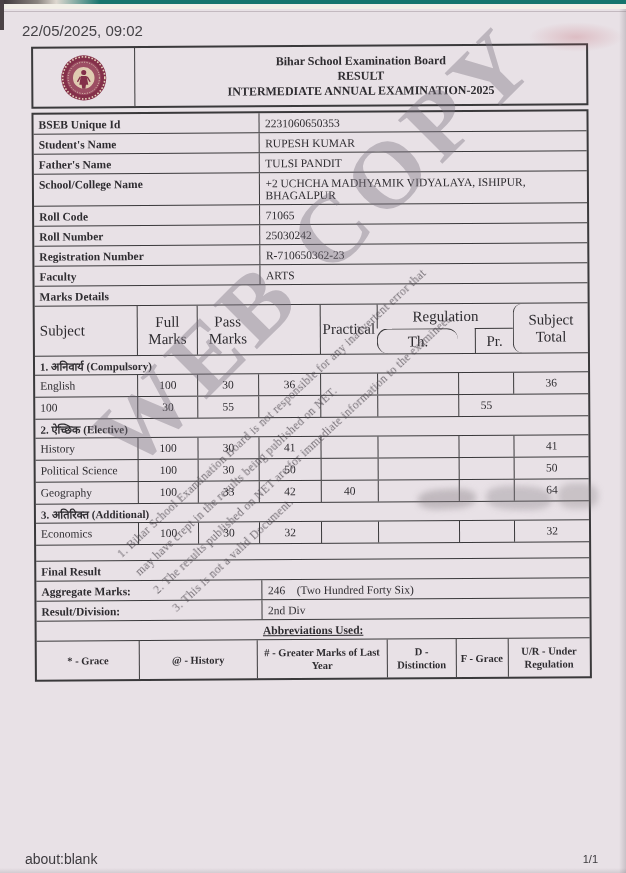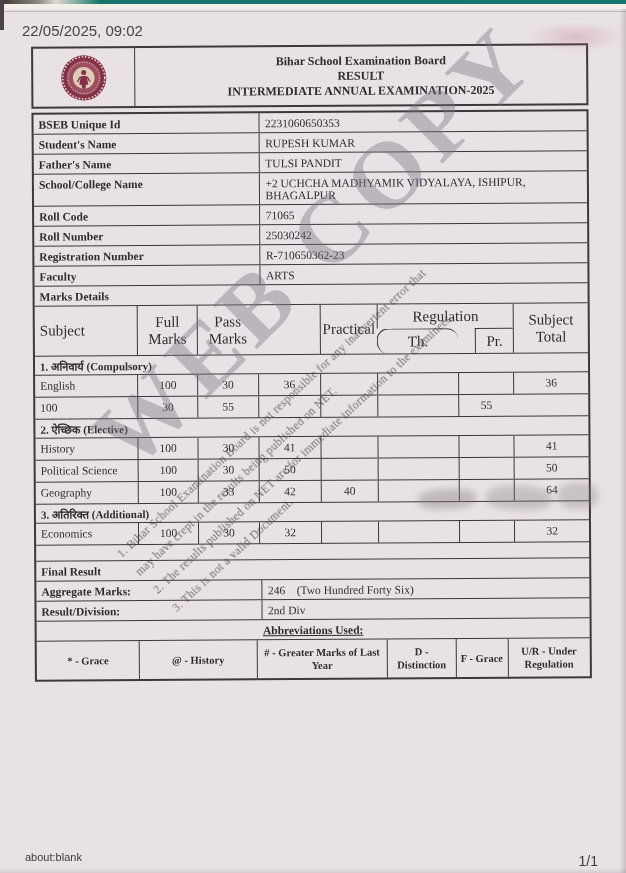--- a/index.html
+++ b/index.html
@@ -27,23 +27,23 @@
                  background: rgba(128,122,126,0.38); border-radius:40%; filter: blur(3px); transform: rotate(-3deg); }
   .smudge-b    { position:absolute; left:486px; top:486px; width:66px; height:24px; z-index:6;
                  background: rgba(128,122,126,0.32); border-radius:40%; filter: blur(3px); transform: rotate(2deg); }
   .smudge-c    { position:absolute; left:558px; top:483px; width:40px; height:26px; z-index:6;
                  background: rgba(128,122,126,0.30); border-radius:40%; filter: blur(3px); }
 
   
   .print-ts { position:absolute; left:22px; top:22px; font-family:"Liberation Sans",sans-serif;
               font-size:15px; color:#454347; z-index:5; }
   .foot-l   { position:absolute; left:25px; top:851px; font-family:"Liberation Sans",sans-serif;
+              font-size:14px; color:#3c3a3e; z-index:5; }
+  .foot-r   { position:absolute; right:28px; top:853px; font-family:"Liberation Sans",sans-serif;
               font-size:11px; color:#3c3a3e; z-index:5; }
-  .foot-r   { position:absolute; right:28px; top:853px; font-family:"Liberation Sans",sans-serif;
-              font-size:14px; color:#3c3a3e; z-index:5; }
 
   
   .doc { position:absolute; left:33px; top:45px; width:557px; transform: rotate(-0.35deg); z-index:2; }
 
   .hdr-box { display:flex; border:2px solid #3a393b; min-height:62px; }
   .hdr-logo-cell { width:18.5%; border-right:1.4px solid #3a393b; display:flex; align-items:center; justify-content:center; padding:5px 0; }
   .hdr-title-cell { width:81.5%; display:flex; flex-direction:column; align-items:center; justify-content:center; padding:5px 4px; }
   .hdr-line { font-weight:bold; font-size:12px; line-height:15px; text-align:center; }
 
   .gap { height:4px; }
@@ -65,21 +65,21 @@
   .mhead > div { font-weight:normal; font-size:15px; display:flex; align-items:center; justify-content:center;
                  text-align:center; padding:2px; }
   .mh-subject   { grid-column:1; grid-row:1/3; justify-content:flex-start !important; padding-left:5px !important; }
   .mh-full      { grid-column:2; grid-row:1/3; border-left:1.4px solid #3a393b; }
   .mh-pass      { grid-column:3; grid-row:1/3; border-left:1.4px solid #3a393b; }
   .mh-theory    { grid-column:4; grid-row:1/3; border-left:1.4px solid #3a393b; }
   .mh-practical { grid-column:5; grid-row:1/3; border-left:1.4px solid #3a393b; }
   .mh-reg       { grid-column:6/8; grid-row:1; border-left:1.4px solid #3a393b; min-height:24px; }
   .mh-th        { grid-column:6; grid-row:2; border-left:1.4px solid #3a393b; border-top:1.4px solid #3a393b; min-height:25px;border-radius:11px; }
   .mh-pr        { grid-column:7; grid-row:2; border-left:1.4px solid #3a393b; border-top:1.4px solid #3a393b;margin-left:17px; }
-  .mh-total     { grid-column:8; grid-row:1/3; border-left:1.4px solid #3a393b; }
+  .mh-total     { grid-column:8; grid-row:1/3; border-left:1.4px solid #3a393b;border-radius:9px; }
 
   .sectionrow { font-weight:bold; font-size:11px; padding:2px 5px 1px 5px; }
 
   .mrow > div { font-size:11.5px; text-align:center; padding:4px 2px 3px 2px; min-height:21px; }
   .mrow > div:first-child { text-align:left; padding-left:5px; }
   .mrow > div + div { border-left:1.4px solid #3a393b; }
 
   .emptyband { height:16px; }
 
   

